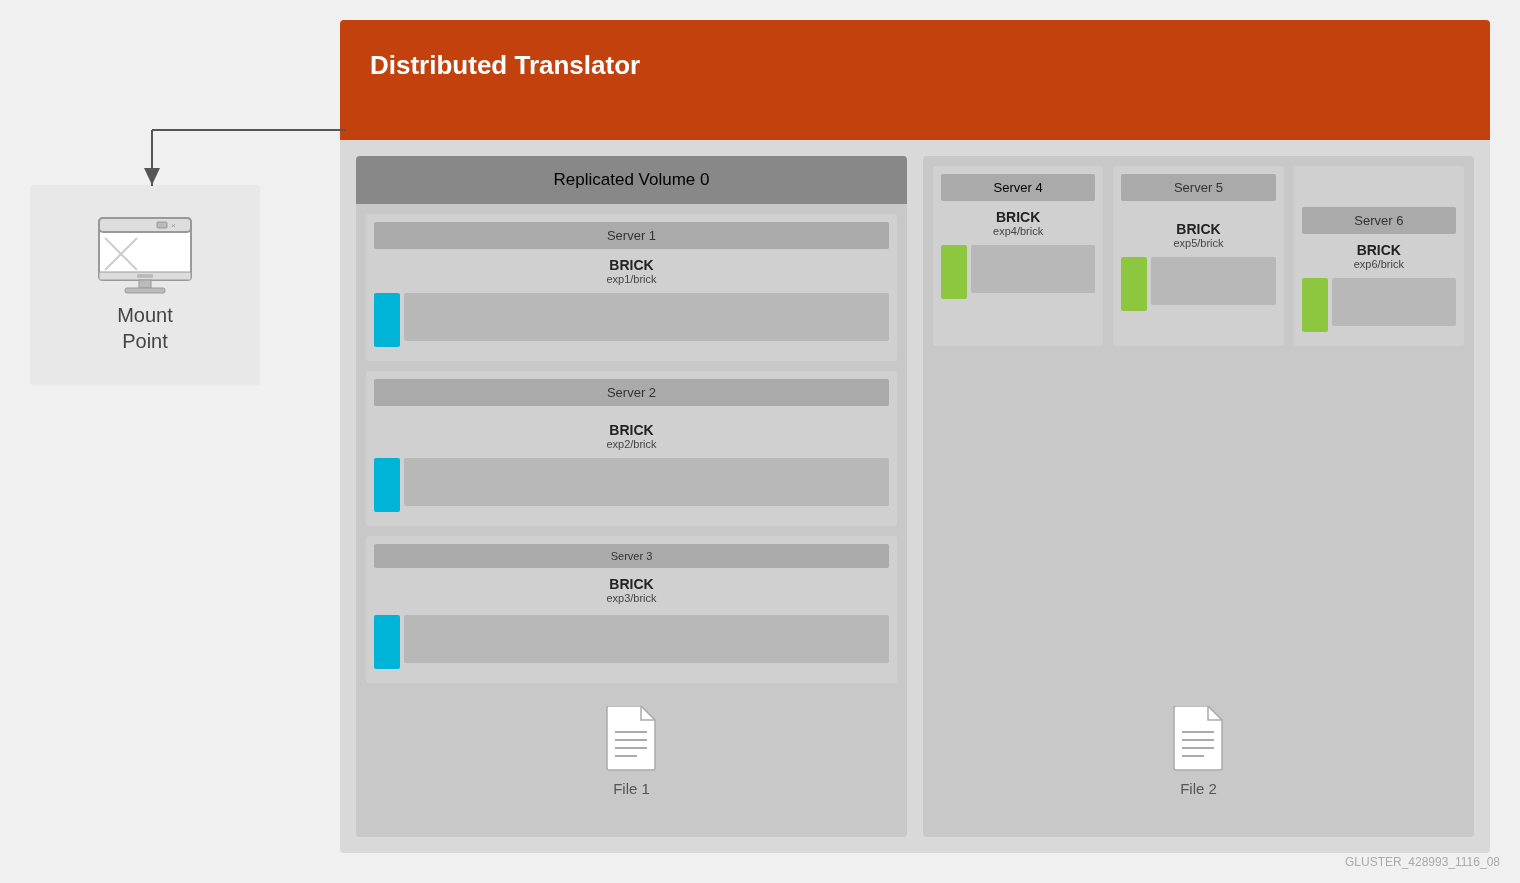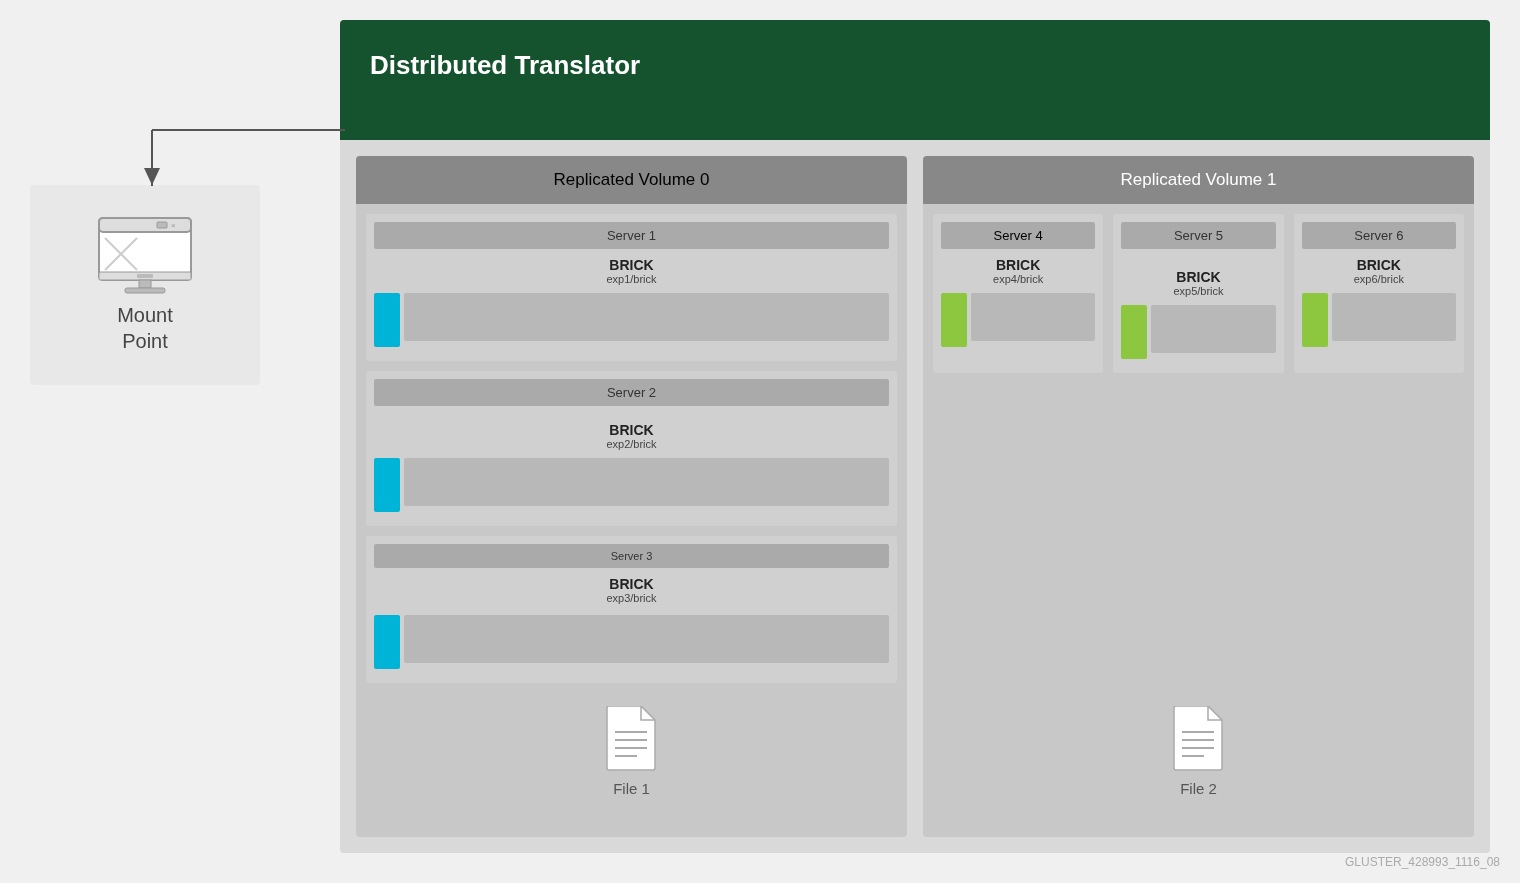--- a/index.html
+++ b/index.html
@@ -18,21 +18,21 @@
       background: #f0f0f0;
       position: relative;
     }
 
     
     .dt-section {
       position: absolute;
       left: 340px;
       top: 20px;
       right: 30px;
-      background: #14532d;
+      background: #c2410c;
       height: 120px;
       border-radius: 4px 4px 0 0;
     }
 
     .dt-title {
       color: white;
       font-size: 26px;
       font-weight: bold;
       padding: 30px 30px;
     }
@@ -159,23 +159,20 @@
             <line x1="10" y1="26" x2="42" y2="26" stroke="#aaa" stroke-width="2"></line>
             <line x1="10" y1="34" x2="42" y2="34" stroke="#aaa" stroke-width="2"></line>
             <line x1="10" y1="42" x2="42" y2="42" stroke="#aaa" stroke-width="2"></line>
             <line x1="10" y1="50" x2="32" y2="50" stroke="#aaa" stroke-width="2"></line>
           </svg>
           <div style="font-size:15px; color:#555; margin-top:4px;">File 1</div>
         </div>
       </div>
 
       <div style="flex:1; background:#c8c8c8; border-radius:4px; position:relative;">
-        <div style="background:#888888; color:white; text-align:center; padding:14px; font-size:17px; border-radius:4px 4px 0 0;">
-          <span>Replicated Volume 1</span>
-        </div>
 
         <div style="display:flex; gap:10px; padding:10px 10px 0 10px;">
 
           <div style="flex:1; background:#d0d0d0; border-radius:3px; padding:8px;">
             <div style="background:#aaa; text-align:center; padding:6px; font-size:13px; color:#000000; margin-bottom:8px; border-radius:2px;">
               <span>Server 4</span>
             </div>
             <div style="text-align:center; font-weight:bold; font-size:14px; color:#222;">BRICK</div>
             <div style="text-align:center; font-size:11px; color:#444; margin-bottom:8px;">exp4/brick</div>
             <div style="display:flex; gap:4px; align-items:flex-start; height:60px;">
@@ -190,21 +187,21 @@
             </div>
             <div style="text-align:center; font-weight:bold; font-size:14px; color:#222;">BRICK</div>
             <div style="text-align:center; font-size:11px; color:#444; margin-bottom:8px;">exp5/brick</div>
             <div style="display:flex; gap:4px; align-items:flex-start; height:60px;">
               <div style="width:26px; height:54px; background:#8dc63f; border-radius:2px;"></div>
               <div style="flex:1; height:48px; background:#b8b8b8; border-radius:2px;"></div>
             </div>
           </div>
 
           <div style="flex:1; background:#d0d0d0; border-radius:3px; padding:8px;">
-            <div style="background:#aaa; text-align:center; padding:6px; font-size:13px; color:#333; margin-bottom:8px; border-radius:2px;">
+            <div style="background:#aaa; text-align:center; padding:6px; font-size:13px; color:#333; margin-bottom:8px; border-radius:2px;margin-top:33px;">
               <span>Server 6</span>
             </div>
             <div style="text-align:center; font-weight:bold; font-size:14px; color:#222;">BRICK</div>
             <div style="text-align:center; font-size:11px; color:#444; margin-bottom:8px;">exp6/brick</div>
             <div style="display:flex; gap:4px; align-items:flex-start; height:60px;">
               <div style="width:26px; height:54px; background:#8dc63f; border-radius:2px;"></div>
               <div style="flex:1; height:48px; background:#b8b8b8; border-radius:2px;"></div>
             </div>
           </div>
 

